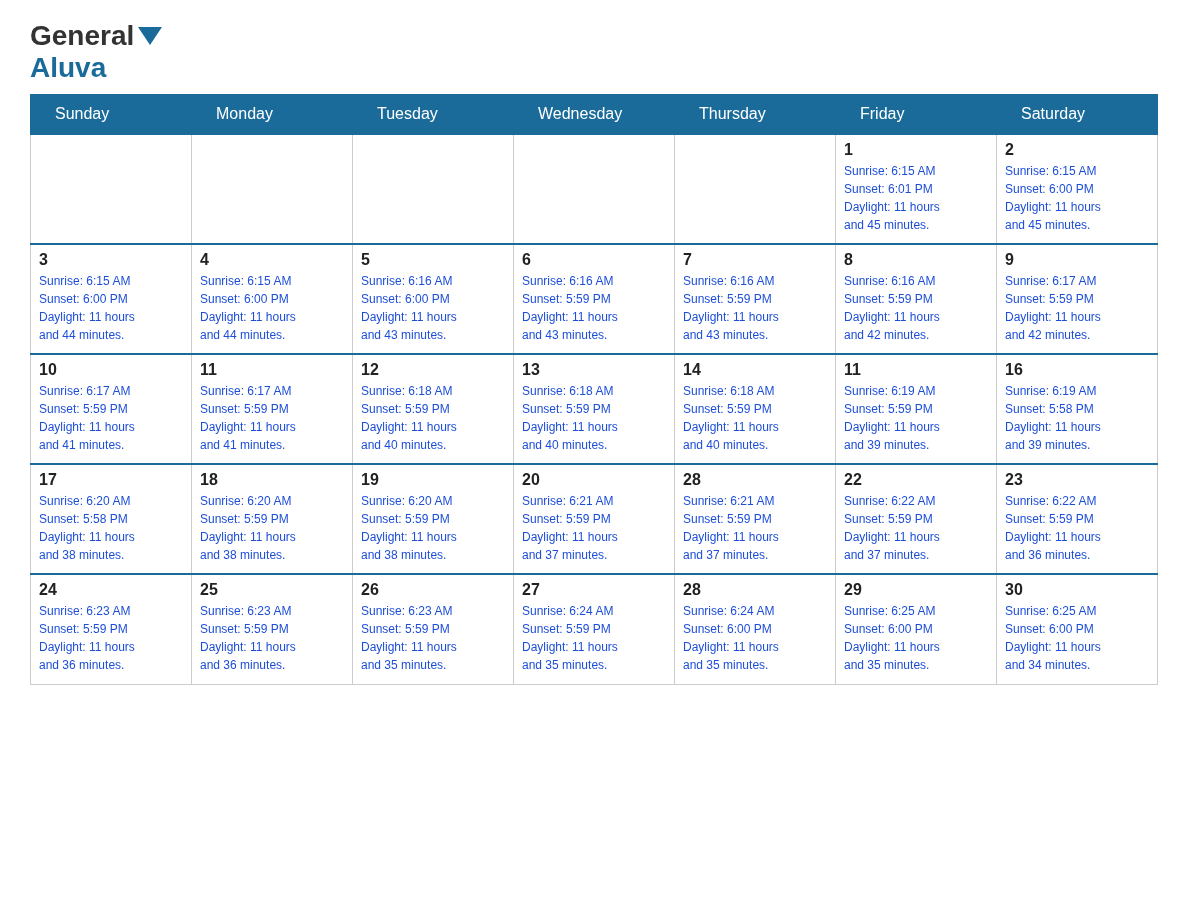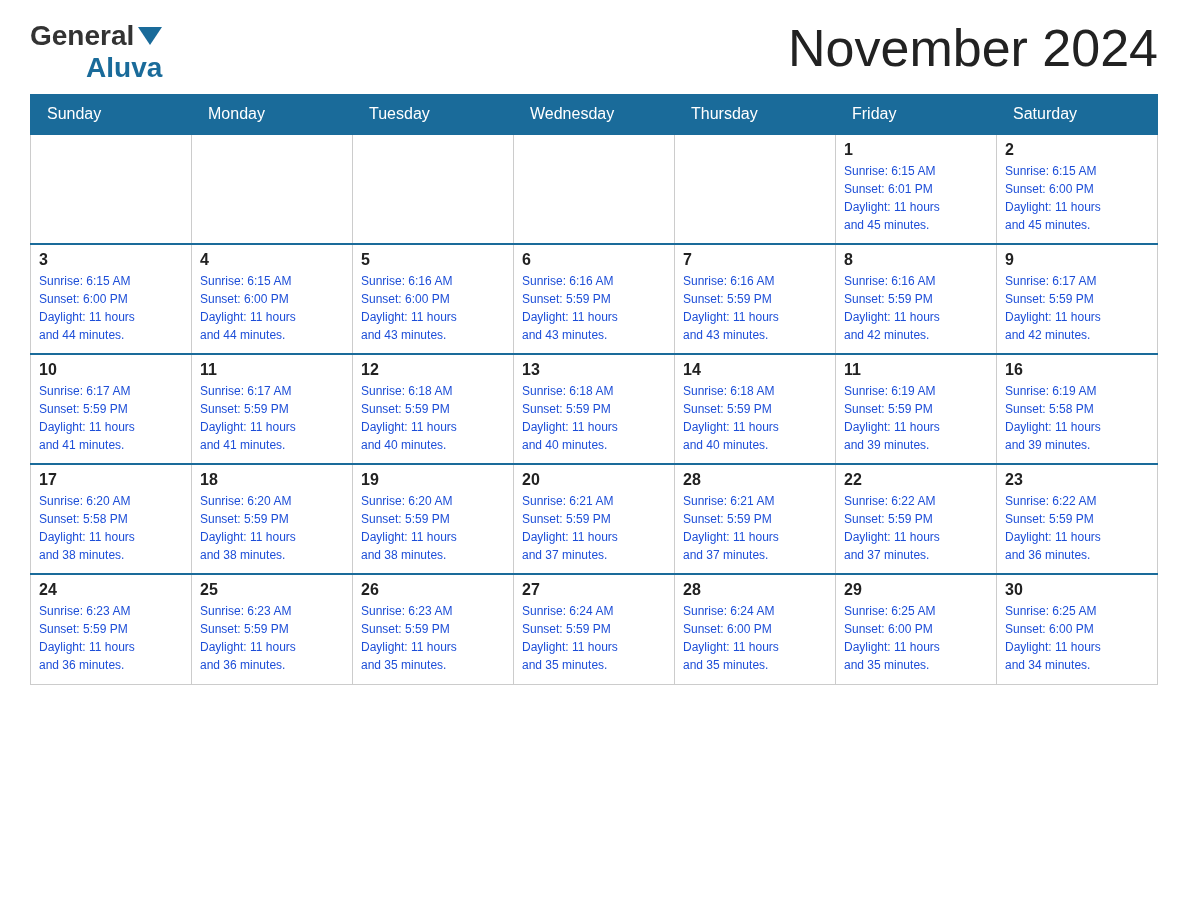--- a/index.html
+++ b/index.html
@@ -12,21 +12,21 @@
     }
     .header {
       display: flex;
       justify-content: space-between;
       align-items: flex-start;
       margin-bottom: 10px;
     }
     .logo {
       display: flex;
       flex-direction: column;
-      align-items: flex-end;
+      align-items: flex-start;
     }
     .logo-general {
       font-size: 28px;
       font-weight: bold;
       color: #333;
       display: flex;
       align-items: center;
     }
     .logo-arrow {
       width: 0;
@@ -59,21 +59,21 @@
     .calendar {
       width: 100%;
       border-collapse: collapse;
       margin-top: 10px;
     }
     .calendar th {
       background: #1a6b9a;
       color: #fff;
       font-size: 16px;
       font-weight: normal;
-      padding: 10px 16px;
+      padding: 10px 24px;
       text-align: left;
       border: 1px solid #1a6b9a;
     }
     .calendar td {
       width: 14.28%;
       vertical-align: top;
       padding: 6px 8px;
       border: 1px solid #ccc;
       background: #fff;
       min-height: 110px;
@@ -110,21 +110,20 @@
 
 <div class="header">
   <div class="logo">
     <div class="logo-row">
       <span class="logo-general">General</span>
       <div class="logo-arrow"></div>
     </div>
     <span class="logo-blue">Aluva</span>
   </div>
   <div class="title-section">
-    <div class="month-title">November 2024</div>
   </div>
 </div>
 
 <table class="calendar">
   <thead>
     <tr>
     <th>Sunday</th>
         <th>Monday</th>
         <th>Tuesday</th>
         <th>Wednesday</th>

